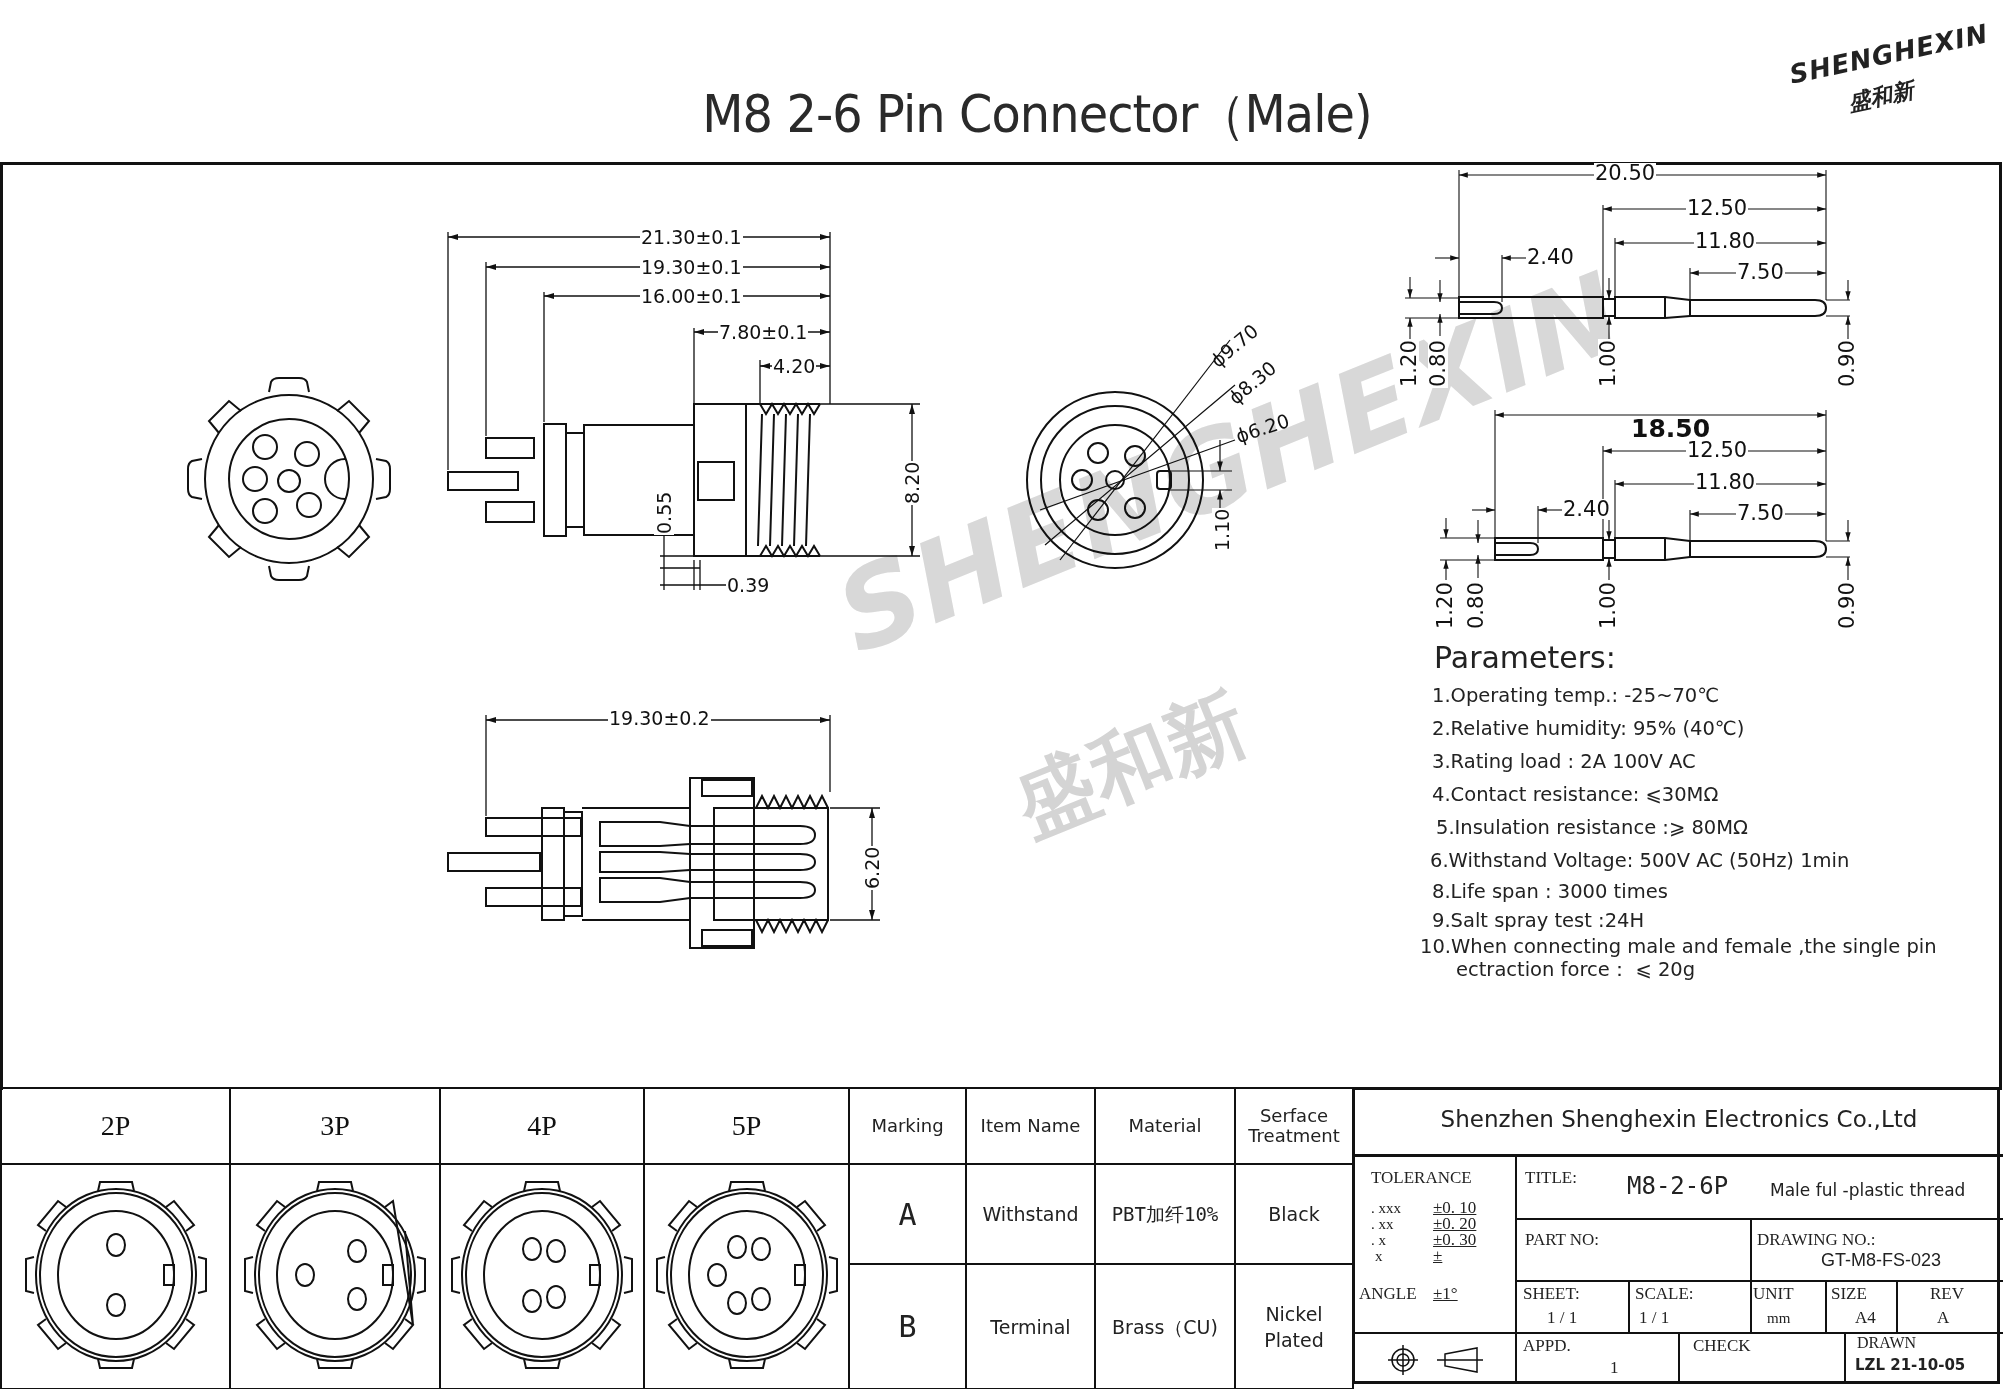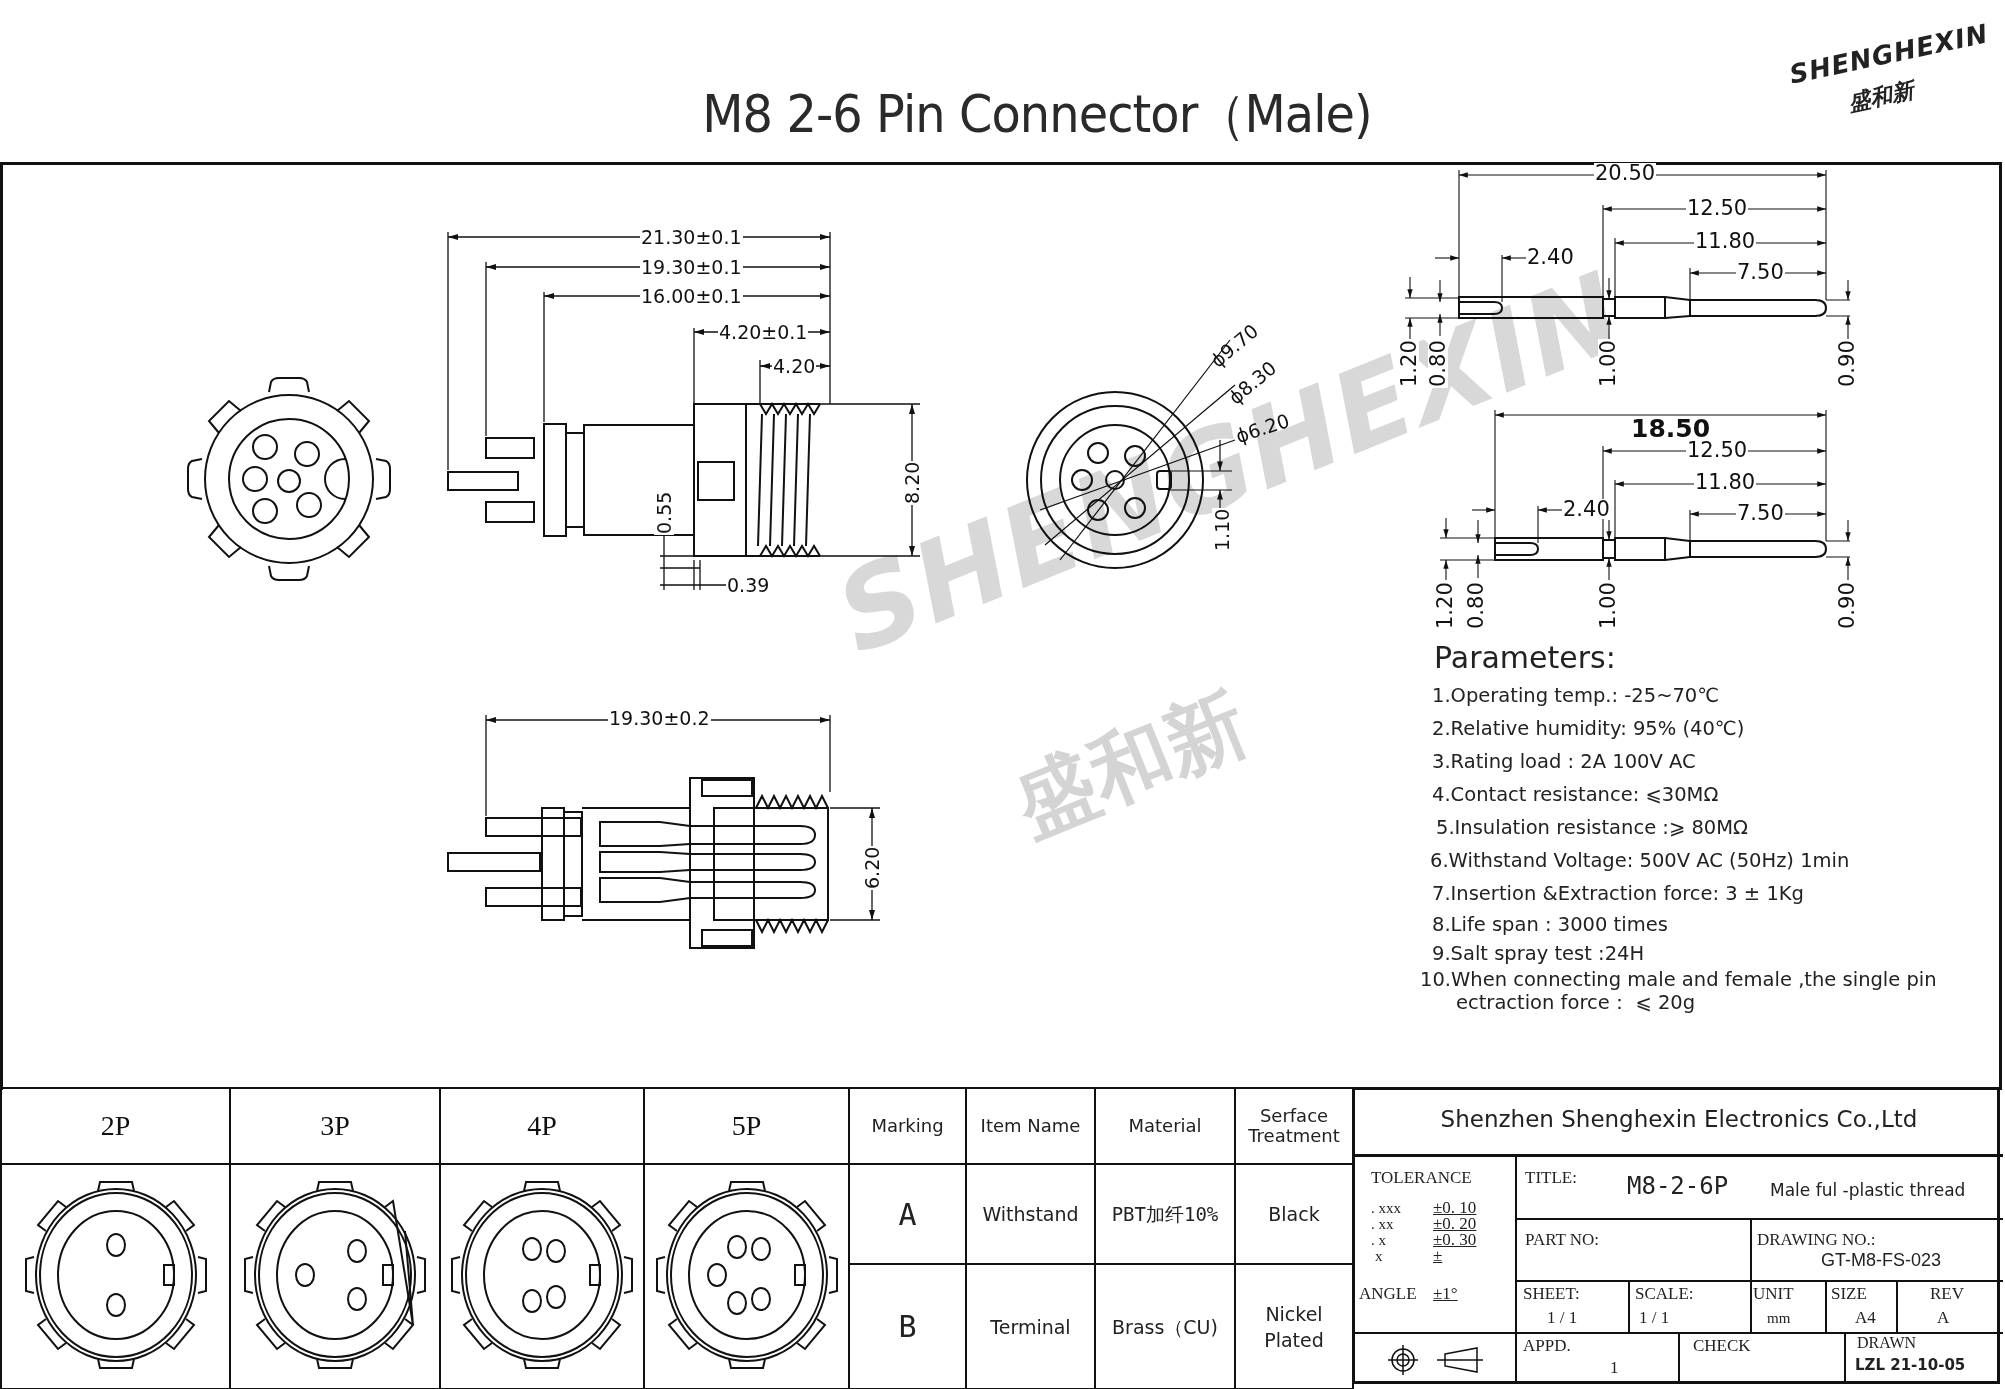--- a/index.html
+++ b/index.html
@@ -200,21 +200,21 @@
         <path d="M1609,580 L1609,558" marker-end="url(#ar)"></path>
         <path d="M1848,520 L1848,541" marker-end="url(#ar)"></path>
         <path d="M1848,580 L1848,557" marker-end="url(#ar)"></path>
       </g>
     </g>
   </svg>
 
   <div class="dim" style="left:640px;top:227px;">21.30±0.1</div>
   <div class="dim" style="left:640px;top:257px;">19.30±0.1</div>
   <div class="dim" style="left:640px;top:286px;">16.00±0.1</div>
-  <div class="dim" style="left:718px;top:322px;">4.20±0.1</div>
+  <div class="dim" style="left:718px;top:322px;">7.80±0.1</div>
   <div class="dim" style="left:772px;top:356px;">4.20</div>
   <div class="dim dimv" style="left:902px;top:505px;">8.20</div>
   <div class="dim dimv" style="left:654px;top:535px;">0.55</div>
   <div class="dim" style="left:726px;top:575px;">0.39</div>
 
   <div class="dim dimd" style="left:1206px;top:356px;">ϕ9.70</div>
   <div class="dim dimd" style="left:1224px;top:393px;">ϕ8.30</div>
   <div class="dim" style="left:1234px;top:418px;background:transparent;transform:rotate(-18deg);">ϕ6.20</div>
   <div class="dim dimv" style="left:1212px;top:552px;">1.10</div>
 
@@ -242,21 +242,20 @@
   <div class="dim dimv" style="left:1837px;top:630px;font-size:21px;">0.90</div>
 
   <div class="abs params">
     <h2>Parameters:</h2>
     <div class="p">1.Operating temp.: -25~70℃</div>
     <div class="p">2.Relative humidity: 95% (40℃)</div>
     <div class="p">3.Rating load : 2A 100V AC</div>
     <div class="p">4.Contact resistance: ⩽30MΩ</div>
     <div class="p" style="margin-left:4px;">5.Insulation resistance :⩾ 80MΩ</div>
     <div class="p" style="margin-left:-2px;">6.Withstand Voltage: 500V AC (50Hz) 1min</div>
-    <div class="p">7.Insertion &amp;Extraction force: 3 ± 1Kg</div>
     <div class="p" style="line-height:30px;">8.Life span : 3000 times</div>
     <div class="p" style="line-height:28px;">9.Salt spray test :24H</div>
     <div class="p2" style="margin-left:-12px;">10.When connecting male and female ,the single pin</div>
     <div class="p2" style="margin-left:24px;">ectraction force：  ⩽ 20g</div>
   </div>
 
   <table class="bt">
     <tbody>
         <tr style="height:76px;">
       <td style="width:227px;" class="hd">2P</td>

